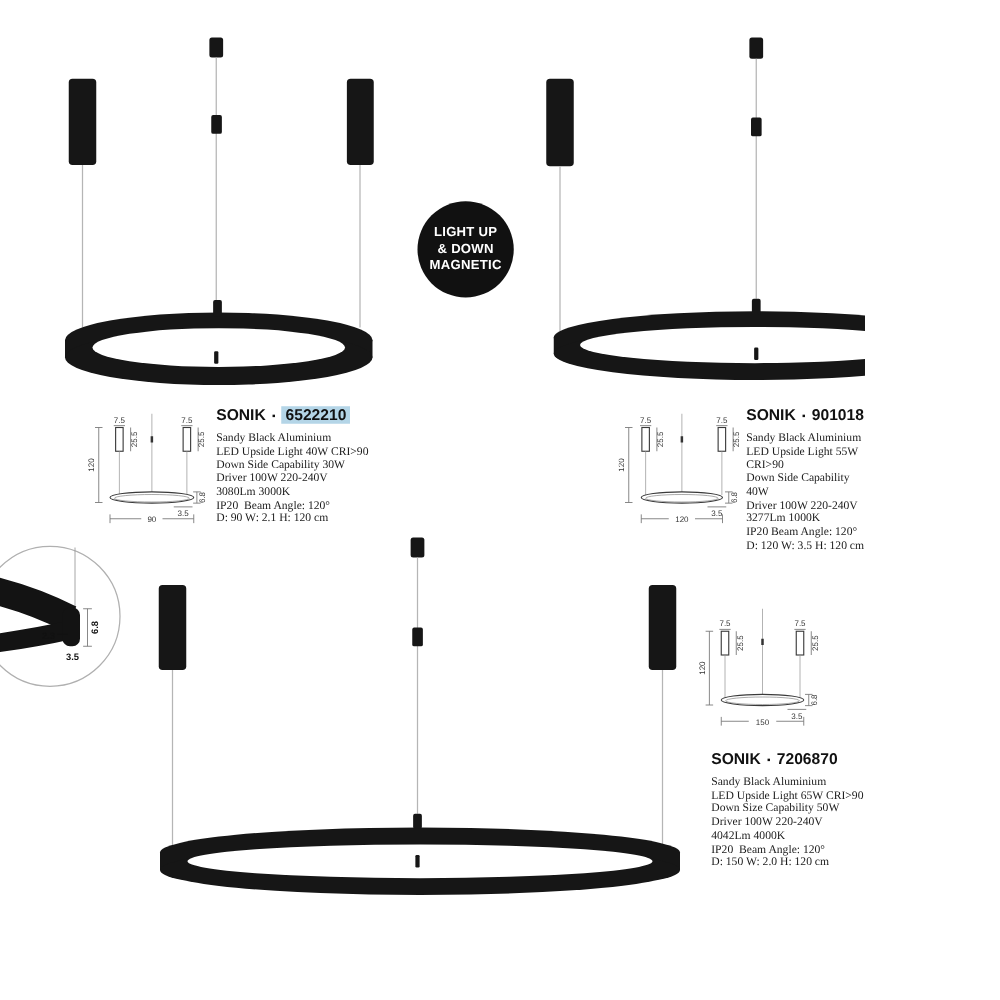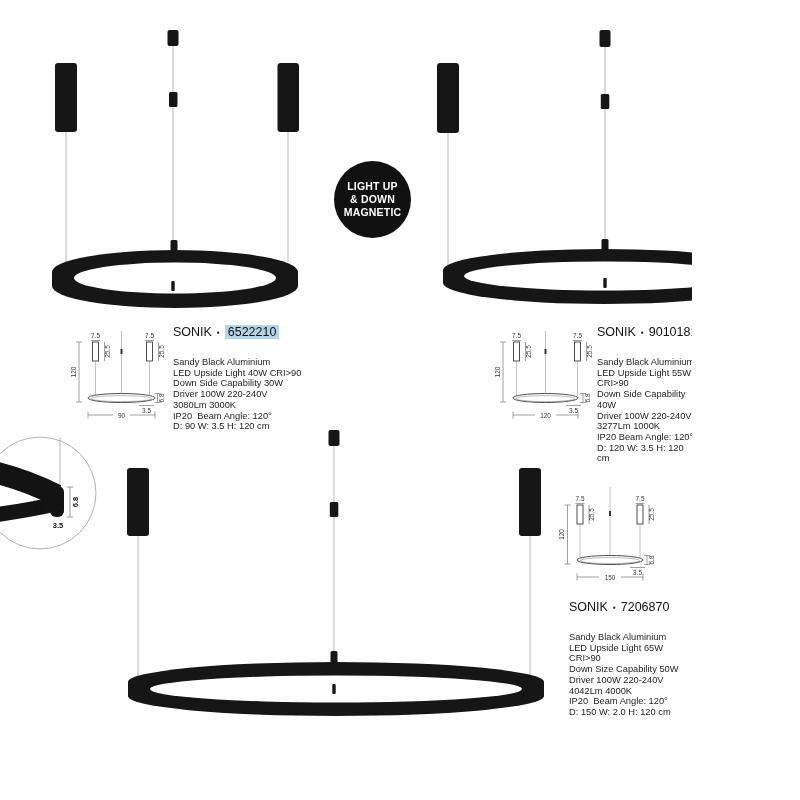--- a/index.html
+++ b/index.html
@@ -9,24 +9,24 @@
   svg text{font-family:"Liberation Sans",sans-serif;}
 
   
   .badge{left:334px;top:161px;width:77px;height:77px;border-radius:50%;
          background:#111;color:#fff;display:flex;flex-direction:column;
          align-items:center;justify-content:center;z-index:5;}
   .badge span{font-size:10.5px;font-weight:bold;line-height:13px;letter-spacing:.2px;}
 
   
   .product{z-index:4;}
-  .ptitle{display:flex;align-items:baseline;font-weight:normal;font-size:12.5px;color:#111;}
+  .ptitle{display:flex;align-items:baseline;font-weight:bold;font-size:12.5px;color:#111;}
   .ptitle .sep{font-size:8px;margin:0 5px;transform:translateY(-1px);}
   .ptitle .code.hl{background:#b4d5e7;padding:0 3px;}
-  .specs{margin-top:18px;}
+  .specs{margin-top:7px;font-family:Liberation Serif, serif;}
   .spec{font-size:9.3px;line-height:10.7px;color:#1c1c1c;white-space:pre-wrap;}
 
   
   .fix{stroke:#3a3a3a;stroke-width:0.9;fill:#fff;}
   .dim{stroke:#777;stroke-width:0.7;fill:none;}
   .wire{stroke:#b5b5b5;stroke-width:1;fill:none;}
   .dimtxt{font-size:6.4px;fill:#333;}
   .dimtxtB{font-size:7.5px;font-weight:bold;fill:#111;}
   .blk{fill:#161616;}
 </style>
@@ -225,21 +225,21 @@
       <span class="sep">▪</span>
       <span class="code hl">6522210</span>
     </div>
     <div class="specs">
       <div class="spec">Sandy Black Aluminium</div>
       <div class="spec">LED Upside Light 40W CRI&gt;90</div>
       <div class="spec">Down Side Capability 30W</div>
       <div class="spec">Driver 100W 220-240V</div>
       <div class="spec">3080Lm 3000K</div>
       <div class="spec">IP20  Beam Angle: 120°</div>
-      <div class="spec">D: 90 W: 3.5 H: 120 cm</div>
+      <div class="spec">D: 90 W: 2.1 H: 120 cm</div>
     </div>
   </div>
 
   <div class="abs product" style="left:597px;top:325px">
     <div class="ptitle">
       <span>SONIK</span>
       <span class="sep">▪</span>
       <span class="code">9010181</span>
     </div>
     <div class="specs">

